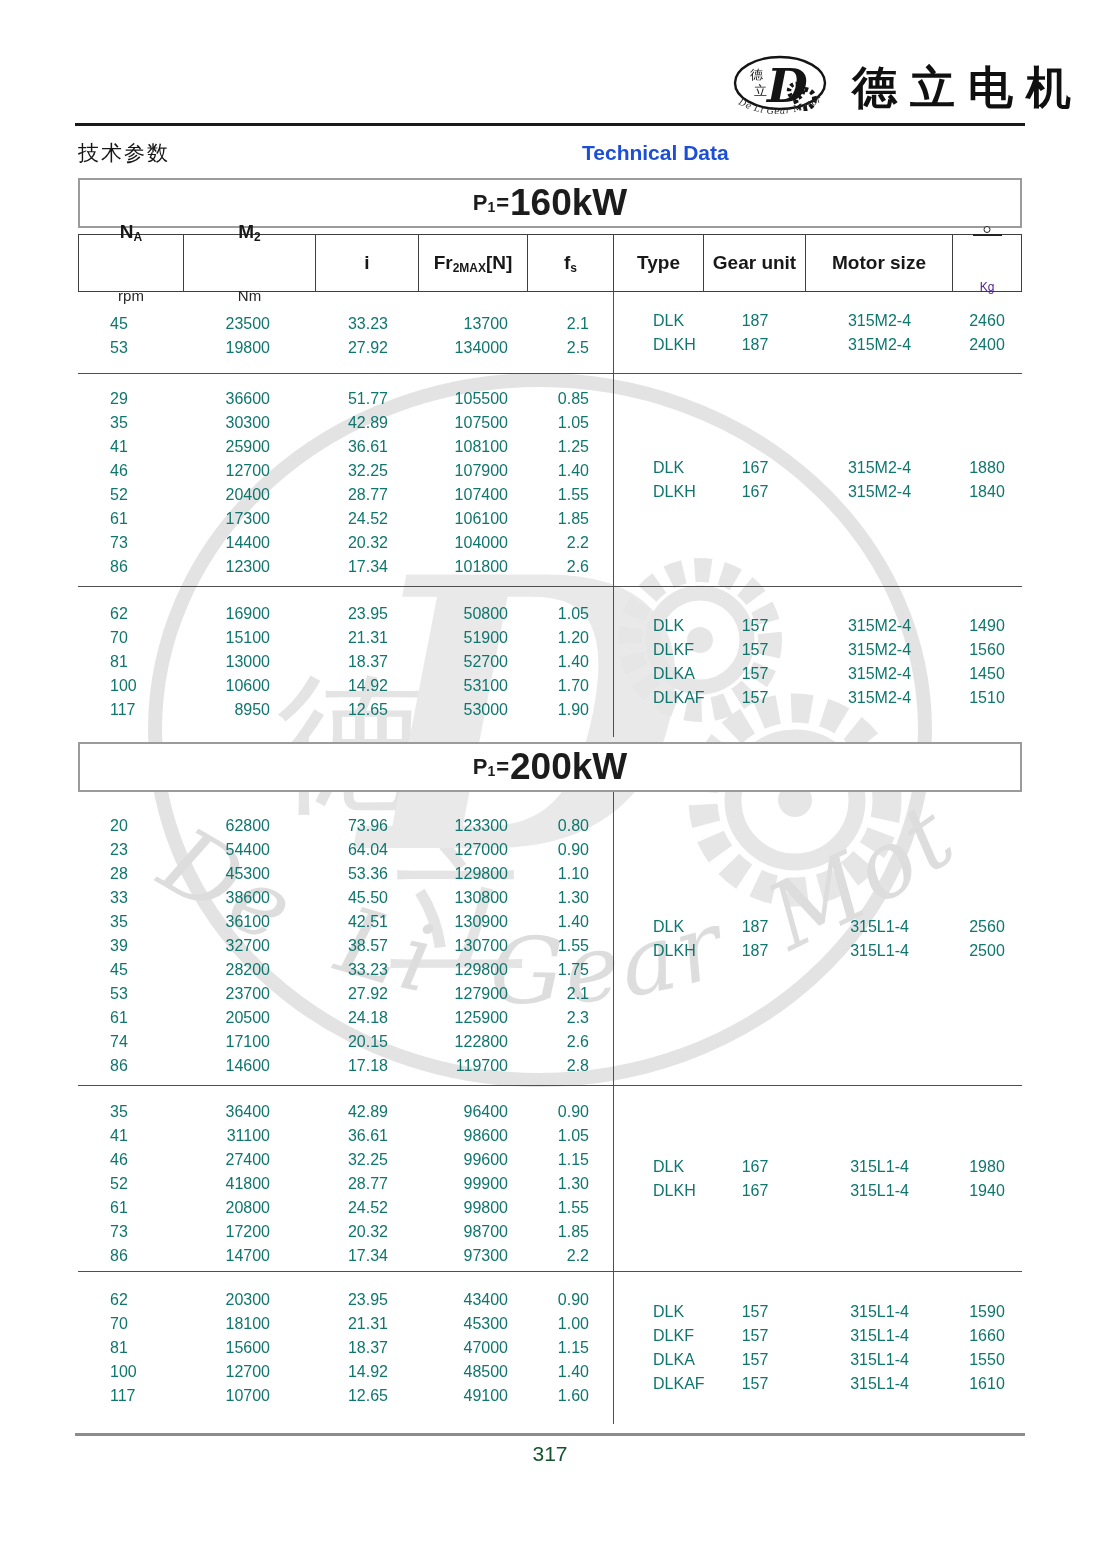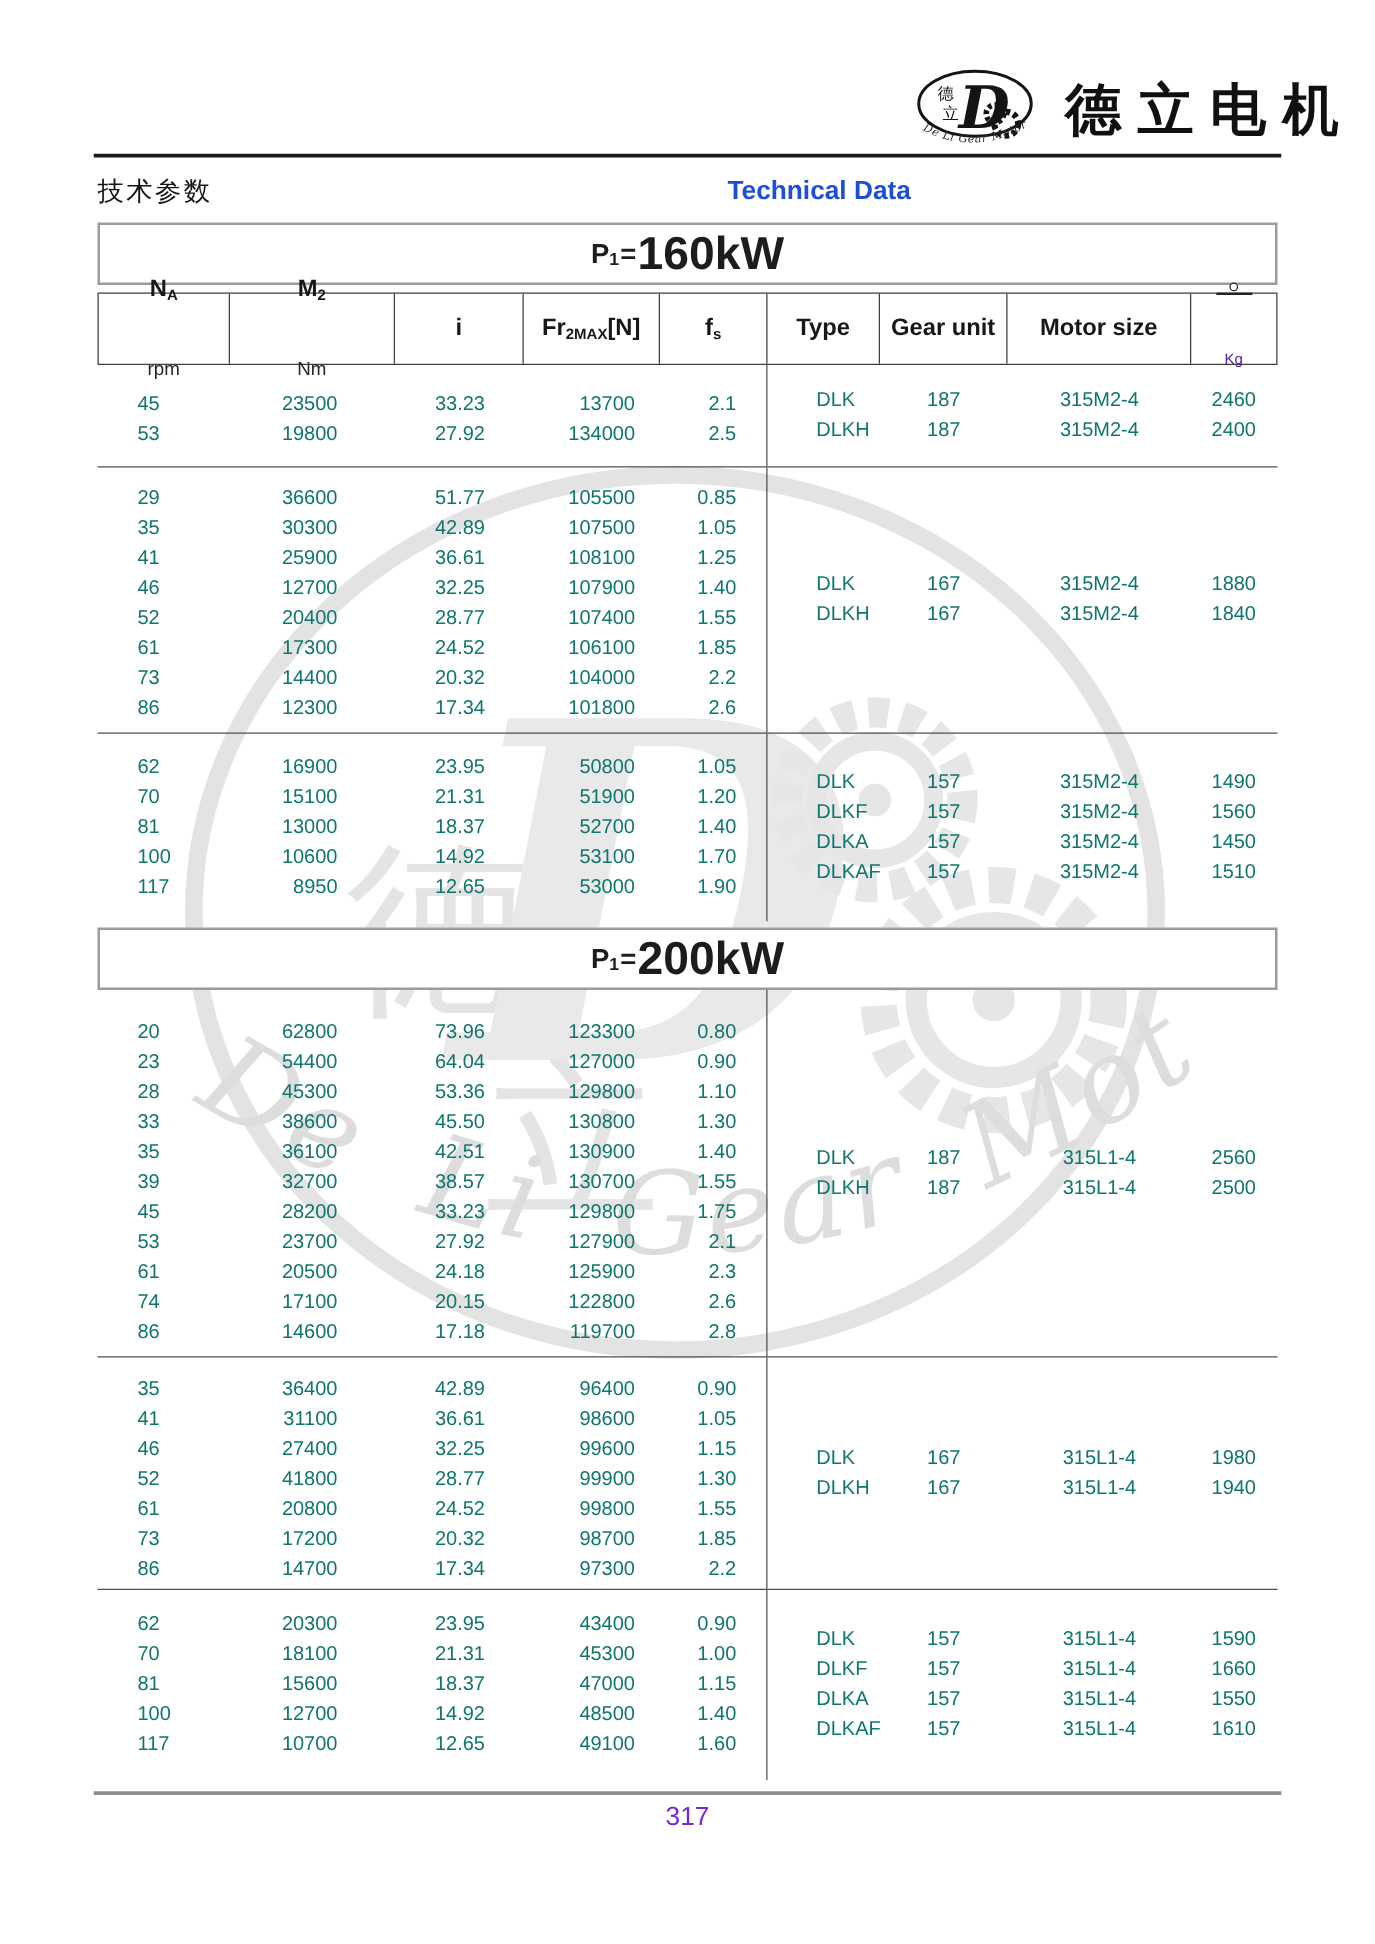--- a/index.html
+++ b/index.html
@@ -61,21 +61,21 @@
   .col-fr{width:109px;text-align:right;padding-right:19px;}
   .col-fs{width:86px;text-align:right;padding-right:24px;}
   .col-type{width:90px;text-align:left;padding-left:39px;}
   .col-gear{width:102px;text-align:center;}
   .col-motor{width:147px;text-align:center;}
   .col-kg{width:68px;text-align:center;}
 
   
   .footer-rule{position:absolute;left:75px;top:1433px;width:950px;height:3px;background:#8c8c8c;}
   .page-num{position:absolute;left:0;top:1442px;width:1100px;text-align:center;
-            font-size:21px;color:#6d28d9;}
+            font-size:21px;color:#14532d;}
 </style>
 </head>
 <body>
 
 <div class="page">
 
   <svg class="wm" width="1100" height="1555" viewBox="0 0 1100 1555">
     <ellipse cx="540" cy="730" rx="385" ry="350" fill="none" stroke="#e3e3e3" stroke-width="14"></ellipse>
     <text x="275" y="795" font-size="150" fill="#e4e4e4" font-family="DejaVu Serif, Liberation Serif, serif">德</text>
     <text x="388" y="960" font-size="140" fill="#e4e4e4" font-family="DejaVu Serif, Liberation Serif, serif">立</text>

